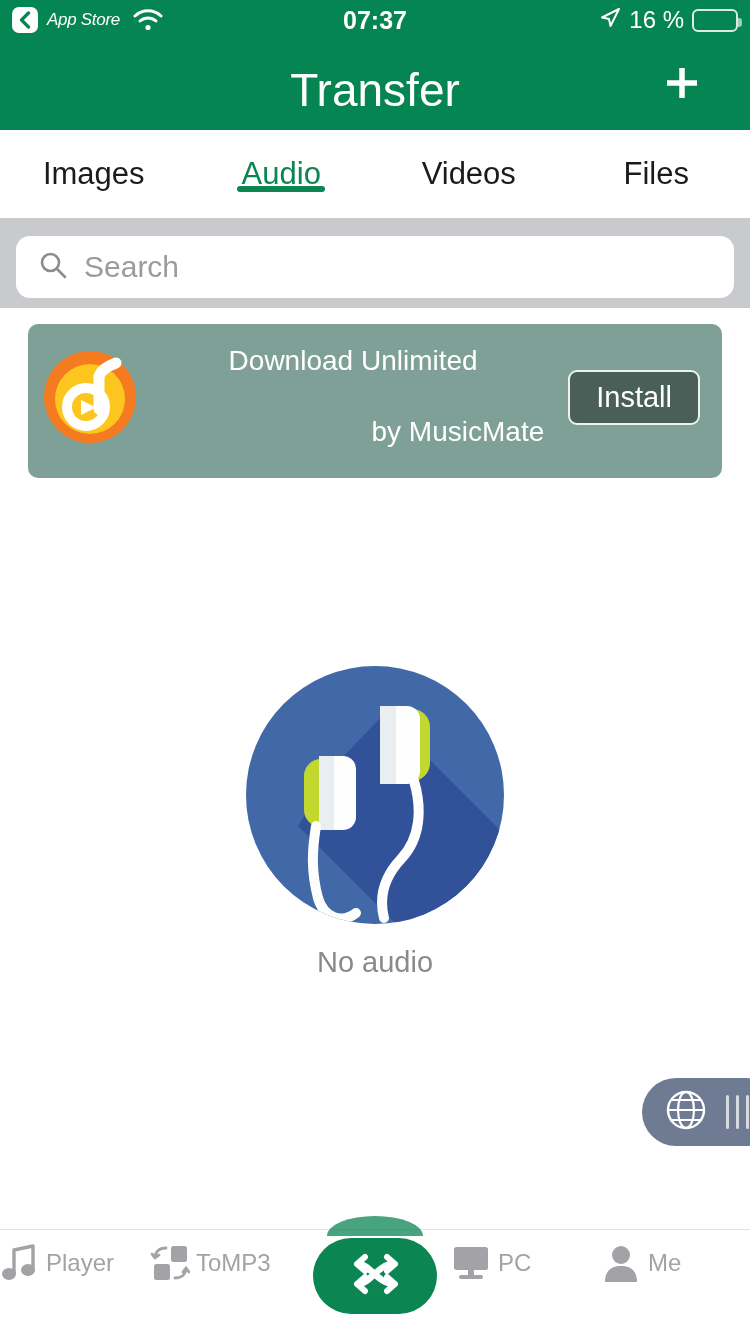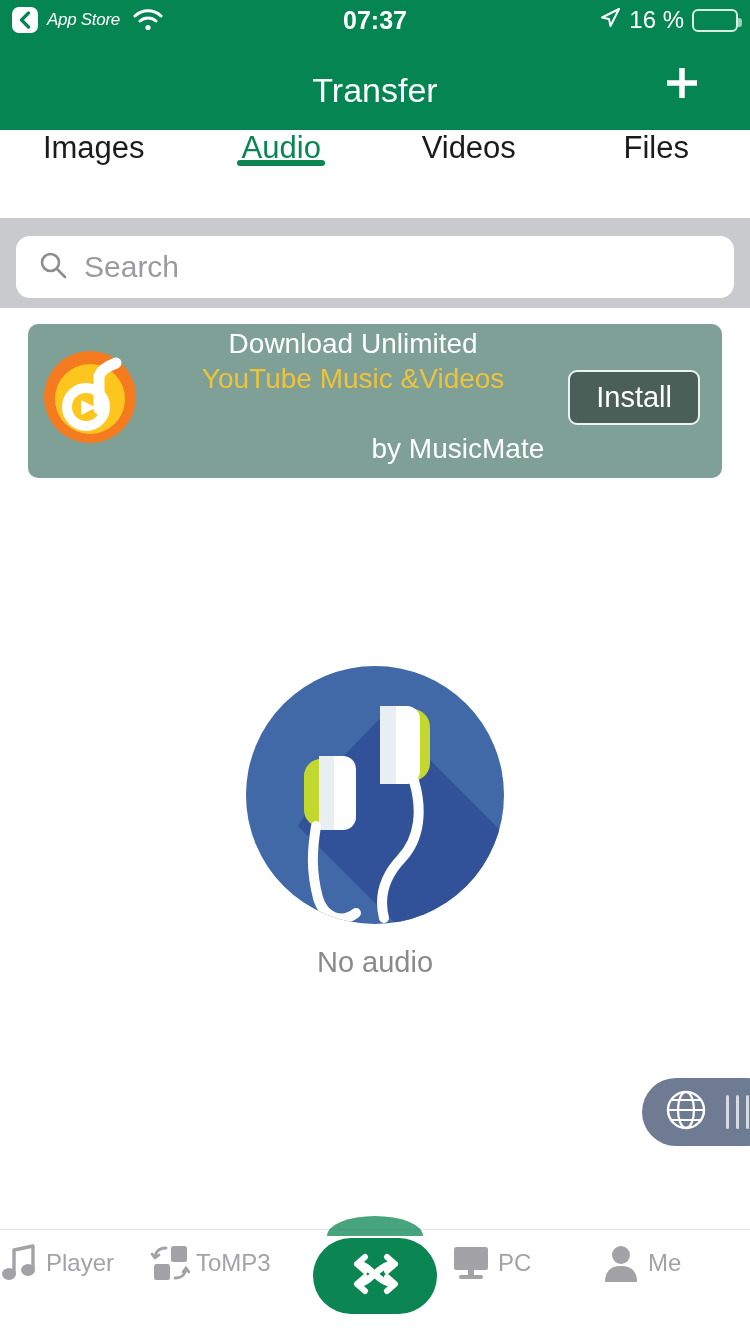--- a/index.html
+++ b/index.html
@@ -48,30 +48,30 @@
     background:rgba(255,255,255,.6);border-radius:0 3px 3px 0;
   }
   .battery-fill{ height:100%; border-radius:2px; }
 
   
   .nav-header{
     height:90px;background:#058552;
     display:flex;align-items:center;justify-content:center;
     position:relative;
   }
-  .nav-title{ color:#fff; font-size:34px; font-weight:400;margin-top:10px; }
+  .nav-title{ color:#fff; font-size:46px; font-weight:400;margin-top:10px; }
   .add-btn{
     position:absolute;right:44px;top:50%;transform:translateY(-50%);
     width:48px;height:48px;display:flex;align-items:center;justify-content:center;
     cursor:pointer;
   }
 
   
   .tabs{
-    height:88px;background:#fff;display:flex;align-items:flex-start;
+    height:88px;background:#fff;display:flex;align-items:center;
   }
   .tab{
     flex:1;display:flex;flex-direction:column;align-items:center;
     justify-content:center;position:relative;cursor:pointer;
   }
   .tab-label{ font-size:31px; color:#1b1b1b; }
   .tab.active .tab-label{ color:#0b8653; }
   .tab-underline{
     position:absolute;bottom:0;width:88px;height:6px;border-radius:3px;
     background:#0b8653;
@@ -234,21 +234,20 @@
       <svg width="96" height="96" viewBox="0 0 96 96">
         <circle cx="48" cy="48" r="46" fill="#f47b20"></circle>
         <circle cx="48" cy="50" r="35" fill="#fdc61e"></circle>
         <path d="M74 14 C66 17 59 21 57 27 L57 60" fill="none" stroke="#fff" stroke-width="11" stroke-linecap="round"></path>
         <circle cx="44" cy="58" r="19" fill="none" stroke="#fff" stroke-width="10"></circle>
         <path d="M39 51 L54 58.5 L39 66 Z" fill="#fff"></path>
       </svg>
     </div>
     <div class="ad-copy">
       <span class="ad-line">Download Unlimited</span>
-      <span class="ad-line highlight">YouTube Music &amp;Videos</span>
       <span class="ad-line byline">by MusicMate</span>
     </div>
     <div class="install-btn">Install</div>
   </div>
 </div>
 
 <div class="empty-state">
   <div class="empty-art">
     <svg width="258" height="258" viewBox="0 0 258 258">
       <defs>

